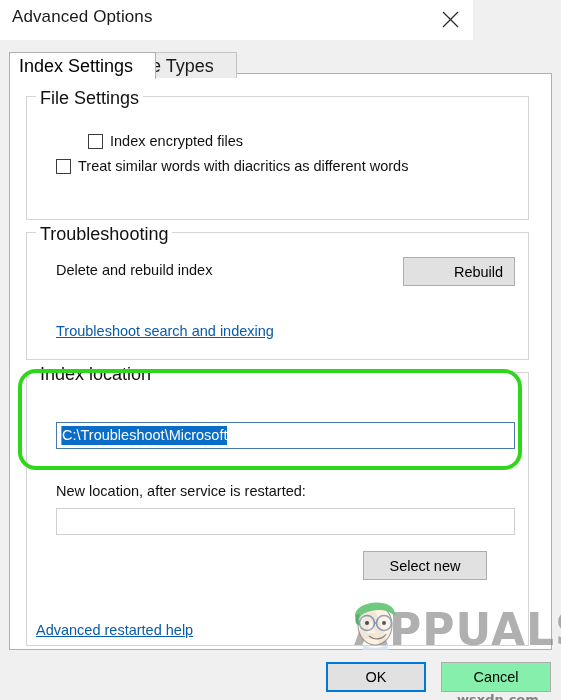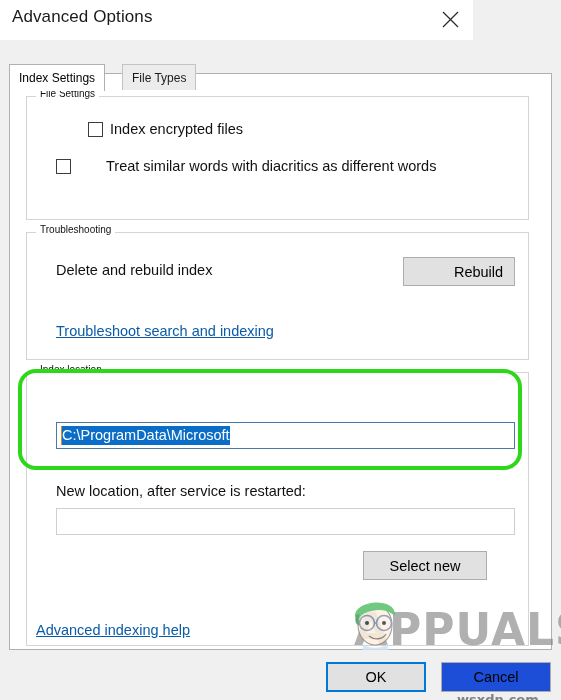--- a/index.html
+++ b/index.html
@@ -43,27 +43,27 @@
 
   
   #tabstrip {
     position: absolute;
     left: 0; top: 40px;
     width: 561px; height: 26px;
     background: #f0f0f0;
   }
   .tab {
     position: absolute;
-    top: 24px;
+    top: 12px;
     height: 26px;
     box-sizing: border-box;
     border: 1px solid #b8b8b8;
     border-bottom: none;
-    font-size: 12px;
-    padding: 3px 9px 0 9px;
+    font-size: 18px;
+    padding: 3px 22px 0 9px;
     line-height: 20px;
     white-space: nowrap;
     cursor: default;
   }
   .tab.active {
     background: #ffffff;
     border-color: #b0b0b0;
     z-index: 3;
     height: 27px;
     color: #000;
@@ -91,21 +91,21 @@
   .group {
     position: absolute;
     box-sizing: border-box;
     border: 1px solid #d4d4d4;
   }
   .group-legend {
     position: absolute;
     top: -9px; left: 9px;
     background: #ffffff;
     padding: 0 4px;
-    font-size: 10px;
+    font-size: 18px;
     color: #111;
     white-space: nowrap;
   }
   #group-file-settings { left: 16px; top: 22px; width: 503px; height: 124px; }
   #group-troubleshooting { left: 16px; top: 158px; width: 503px; height: 128px; }
   #group-index-location { left: 16px; top: 298px; width: 503px; height: 274px; }
 
   
   .checkbox-row {
     position: absolute;
@@ -120,22 +120,22 @@
     border: 1px solid #3c3c3c;
     background: #fff;
     flex: none;
   }
   .checkbox-label {
     margin-left: 7px;
     font-size: 14.5px;
     color: #111;
     white-space: nowrap;
   }
-  #checkbox-encrypted { top: 24px; padding-left: 32px; }
-  #checkbox-diacritics { top: 61px; gap: 28px; }
+  #checkbox-encrypted { top: 36px; padding-left: 32px; }
+  #checkbox-diacritics { top: 61px; }
 
   
   #rebuild-label {
     position: absolute;
     left: 29px; top: 29px;
     font-size: 14.5px;
     color: #111;
     white-space: nowrap;
   }
   .win-button {
@@ -226,21 +226,21 @@
     left: 326px; top: 662px;
     width: 100px; height: 30px;
     border: 2px solid #0078d7;
     background: #e1e1e1;
     z-index: 5;
   }
   #cancel-button {
     position: absolute;
     left: 441px; top: 662px;
     width: 110px; height: 30px;
-    background: #1d4ed8;
+    background: #86efac;
     border: 1px solid #adadad;
     z-index: 5;
   }
 
   
   #appuals-watermark {
     position: absolute;
     left: 330px; top: 592px;
     width: 215px; height: 62px;
     z-index: 7;
@@ -322,33 +322,33 @@
     <button class="win-button" id="rebuild-button">Rebuild</button>
 
     <a class="hyperlink" id="troubleshoot-link">Troubleshoot search and indexing</a>
   </div>
 
   <div class="group" id="group-index-location">
     <div class="group-legend">Index location</div>
 
 
     <div class="textfield" id="current-location-input">
-      <span id="current-location-value">C:\ProgramData\Microsoft</span>
+      <span id="current-location-value">C:\Troubleshoot\Microsoft</span>
     </div>
 
     <div class="field-label" id="new-location-label">New location, after service is restarted:</div>
 
     <div class="textfield" id="new-location-input">
       <span></span>
     </div>
 
     <button class="win-button" id="select-new-button">Select new</button>
   </div>
 
-  <a class="hyperlink" id="advanced-indexing-link">Advanced indexing help</a>
+  <a class="hyperlink" id="advanced-indexing-link">Advanced restarted help</a>
 </div>
 
 <div id="green-annotation"></div>
 
 <button class="win-button" id="ok-button">OK</button>
 <button class="win-button" id="cancel-button">Cancel</button>
 
 <div id="appuals-watermark">
   <div id="appuals-wordmark">APPUALS</div>
   <svg id="appuals-mascot" viewBox="0 0 62 58">

